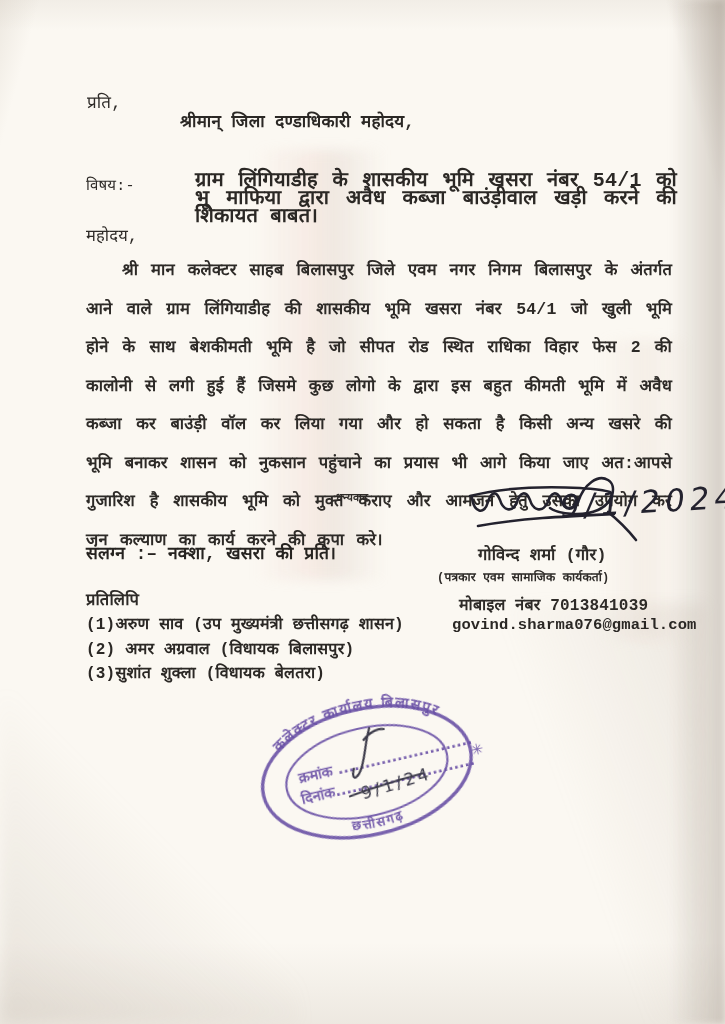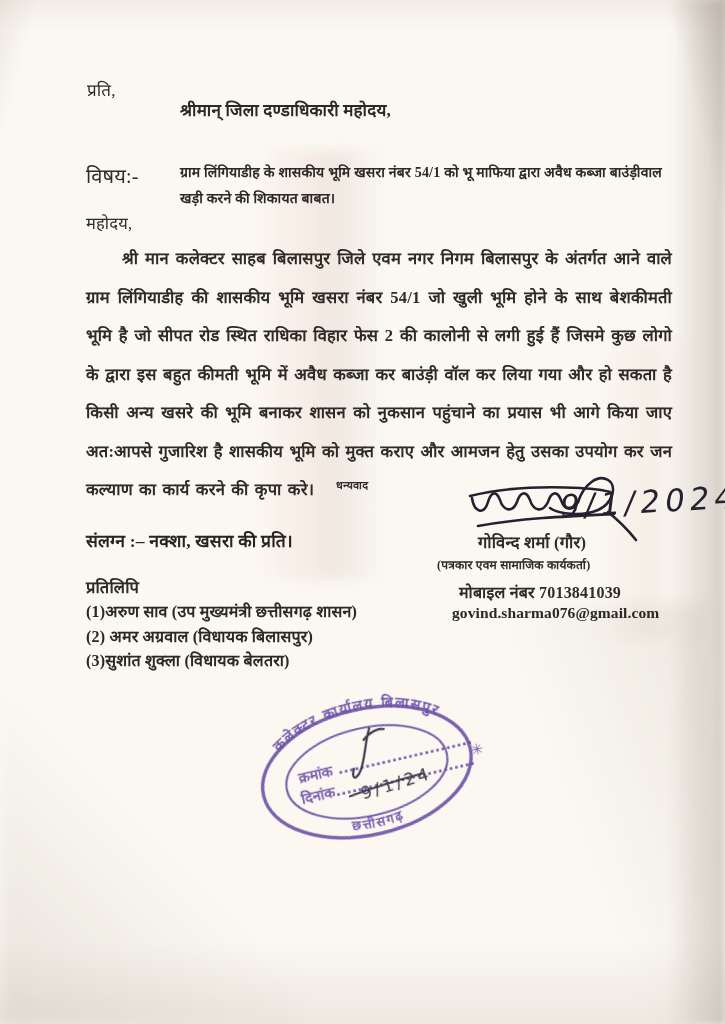--- a/index.html
+++ b/index.html
@@ -40,27 +40,28 @@
     filter:blur(6px);
   }
   .crease-bottomright{
     right:20px;bottom:0;width:200px;height:420px;
     background:linear-gradient(250deg, rgba(196,184,172,.25) 0%, rgba(255,255,255,0) 60%);
     filter:blur(7px);
   }
   
   .t{
     position:absolute;color:#2e2b28;
-    font-family:Liberation Serif, serif;
+    font-family:Liberation Mono, monospace;
     letter-spacing:.2px;
+    margin-top:12px;
   }
   .salutation{left:87px;top:78px;font-size:17px;}
   .addr{left:180px;top:99px;font-size:17px;line-height:23px;font-weight:bold;color:#2b2825;}
-  .subject-label{left:86px;top:162px;font-size:20px;}
-  .subject-text{left:180px;top:160px;width:482px;font-size:14px;line-height:26px;font-weight:bold;color:#2b2825;text-align:justify;}
+  .subject-label{left:86px;top:162px;font-size:15px;}
+  .subject-text{left:195px;top:160px;width:482px;font-size:20px;line-height:18px;font-weight:bold;color:#2b2825;text-align:justify;}
   .greeting{left:86px;top:211px;font-size:16.5px;text-align:right;}
   .body-par{
     left:86px;top:240px;width:586px;
     font-size:16.5px;line-height:38.5px;
     text-align:justify;text-indent:36px;
     color:#2d2a27;font-weight:bold;word-spacing:2px;
   }
   .thanks{left:336px;top:477px;font-size:11px;font-weight:bold;}
   .enclosure{left:86px;top:528px;font-size:17.5px;font-weight:bold;color:#262320;}
   .copies-label{left:86px;top:575px;font-size:16.5px;font-weight:bold;}

